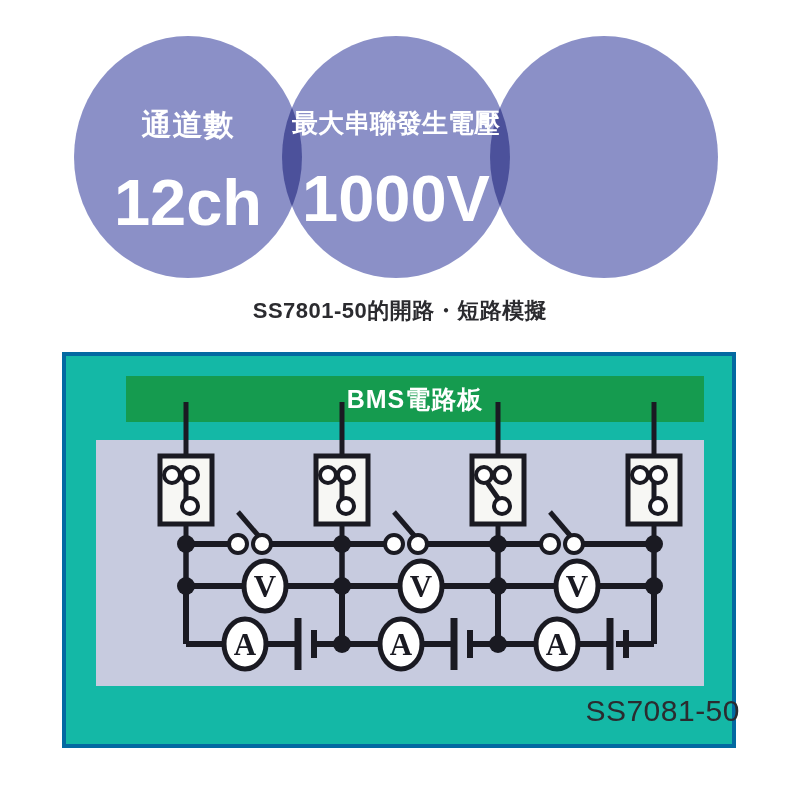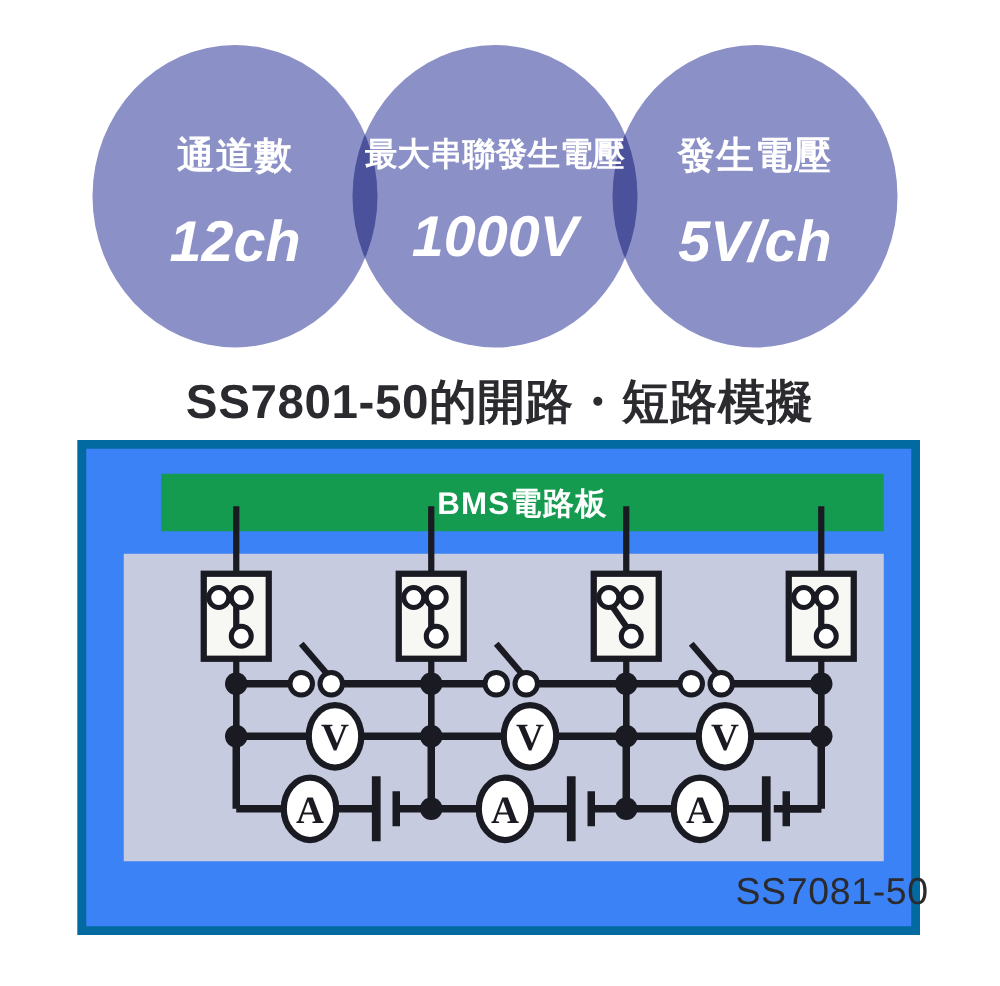--- a/index.html
+++ b/index.html
@@ -49,49 +49,48 @@
     font-weight: bold;
     line-height: 1;
     white-space: nowrap;
     margin-top: 74px;
   }
   .spec-label.sz-lg { font-size: 30px; letter-spacing: 1px; }
   .spec-label.sz-sm { font-size: 26px; letter-spacing: 0px; }
 
   .spec-value {
     font-weight: bold;
-    font-size: 46px;
+    font-size: 65px;
     line-height: 1;
     margin-top: 30px;
     white-space: nowrap;
-    font-style: italic;
   }
 
   
   #section-title {
     position: absolute;
     left: 0;
     top: 296px;
     width: 800px;
     text-align: center;
-    font-size: 38px;
+    font-size: 22px;
     font-weight: bold;
     color: #2b2b2f;
     letter-spacing: 0.5px;
   }
 
   
   #diagram-panel {
     position: absolute;
     left: 62px;
     top: 352px;
     width: 674px;
     height: 396px;
-    background: #3b82f6;
-    border: 7px solid #0369a1;
+    background: #14b8a6;
+    border: 4px solid #0369a1;
     box-sizing: border-box;
   }
   #bms-board {
     position: absolute;
     left: 60px;
     top: 20px;
     width: 578px;
     height: 46px;
     background: #159b4f;
     color: #ffffff;
@@ -138,24 +137,20 @@
   <div class="spec-circle c2"></div>
 
   <div class="spec-text t0">
     <div class="spec-label sz-lg">通道數</div>
     <div class="spec-value">12ch</div>
   </div>
   <div class="spec-text t1">
     <div class="spec-label sz-sm">最大串聯發生電壓</div>
     <div class="spec-value">1000V</div>
   </div>
-  <div class="spec-text t2">
-    <div class="spec-label sz-lg">發生電壓</div>
-    <div class="spec-value">5V/ch</div>
-  </div>
 </div>
 
 <div id="section-title">SS7801-50的開路・短路模擬</div>
 
 <div id="diagram-panel">
 
   <div id="bms-board">BMS電路板</div>
 
   <div id="circuit-area"></div>
 

